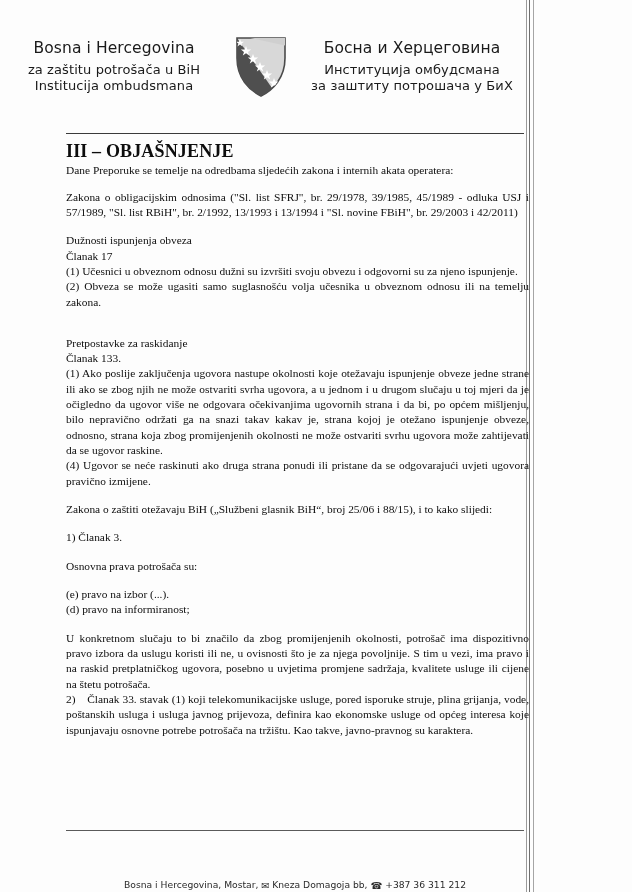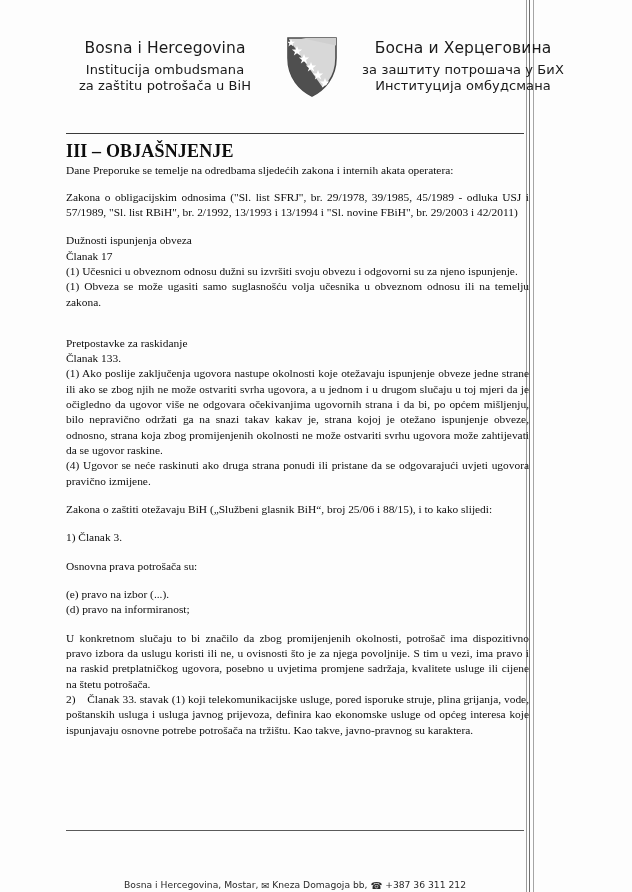--- a/index.html
+++ b/index.html
@@ -35,21 +35,20 @@
   .scan-line.l3 { left: 533px; background: #a5a5a5; }
 
   
   .letterhead {
     position: absolute;
     left: 0;
     top: 36px;
     width: 632px;
     display: flex;
     align-items: center;
-    justify-content: center;
     gap: 0;
     font-family: "DejaVu Sans", "Liberation Sans", sans-serif;
   }
   .lh-block {
     text-align: center;
     line-height: 1.28;
     color: #1a1a1a;
   }
   .lh-block.left  { width: 228px; }
   .lh-block.right { width: 236px; }
@@ -136,22 +135,22 @@
 <div class="page">
 
   <div class="scan-line l1"></div>
   <div class="scan-line l2"></div>
   <div class="scan-line l3"></div>
 
   <div class="letterhead">
 
     <div class="lh-block left">
       <div class="lh-title">Bosna i Hercegovina</div>
+      <div class="lh-sub">za zaštitu potrošača u BiH</div>
       <div class="lh-sub">Institucija ombudsmana</div>
-      <div class="lh-sub">za zaštitu potrošača u BiH</div>
     </div>
 
     <div class="crest-wrap">
       <svg class="crest" width="52" height="62" viewBox="0 0 52 62" aria-hidden="true">
         <defs>
           <clipPath id="shieldClip">
             <path d="M2,2 L50,2 L50,22 C50,42 38,54 26,60 C14,54 2,42 2,22 Z"></path>
           </clipPath>
         </defs>
         <path d="M2,2 L50,2 L50,22 C50,42 38,54 26,60 C14,54 2,42 2,22 Z" fill="#d8d8d8" stroke="#4a4a4a" stroke-width="1.6"></path>
@@ -165,42 +164,42 @@
             <polygon points="32,34 33.3,37.6 37.1,37.6 34.0,39.9 35.2,43.6 32,41.3 28.8,43.6 30.0,39.9 26.9,37.6 30.7,37.6"></polygon>
             <polygon points="39,42 40.3,45.6 44.1,45.6 41.0,47.9 42.2,51.6 39,49.3 35.8,51.6 37.0,47.9 33.9,45.6 37.7,45.6"></polygon>
             <polygon points="5,3 6.0,5.8 9.0,5.8 6.6,7.6 7.5,10.4 5,8.6 2.5,10.4 3.4,7.6 1.0,5.8 4.0,5.8"></polygon>
           </g>
         </g>
       </svg>
     </div>
 
     <div class="lh-block right">
       <div class="lh-title">Босна и Херцеговина</div>
+      <div class="lh-sub">Институција омбудсмана</div>
       <div class="lh-sub">за заштиту потрошача у БиХ</div>
-      <div class="lh-sub">Институција омбудсмана</div>
     </div>
   </div>
 
   <div class="rule top"></div>
 
   <div class="content">
 
     <p class="left heading-bold">III – OBJAŠNJENJE</p>
     <p class="left">Dane Preporuke se temelje na odredbama sljedećih zakona i internih akata operatera:</p>
 
     <div class="gap-m"></div>
 
     <p><span class="b">Zakona o obligacijskim odnosima</span><span> ("Sl. list SFRJ", br. 29/1978, 39/1985, 45/1989 - odluka USJ i 57/1989, "Sl. list RBiH", br. 2/1992, 13/1993 i 13/1994 i "Sl. novine FBiH", br. 29/2003 i 42/2011)</span></p>
 
     <div class="gap-l"></div>
 
     <p class="left">Dužnosti ispunjenja obveza</p>
     <p class="left">Članak 17</p>
     <p>(1) Učesnici u obveznom odnosu dužni su izvršiti svoju obvezu i odgovorni su za njeno ispunjenje.</p>
-    <p>(1) Obveza se može ugasiti samo suglasnošću volja učesnika u obveznom odnosu ili na temelju zakona.</p>
+    <p>(2) Obveza se može ugasiti samo suglasnošću volja učesnika u obveznom odnosu ili na temelju zakona.</p>
 
     <div class="gap-l"></div>
 
 
     <div class="gap-l"></div>
 
     <p class="left">Pretpostavke za raskidanje</p>
     <p class="left">Članak 133.</p>
     <p>(1) Ako poslije zaključenja ugovora nastupe okolnosti koje otežavaju ispunjenje obveze jedne strane ili ako se zbog njih ne može ostvariti svrha ugovora, a u jednom i u drugom slučaju u toj mjeri da je očigledno da ugovor više ne odgovara očekivanjima ugovornih strana i da bi, po općem mišljenju, bilo nepravično održati ga na snazi takav kakav je, strana kojoj je otežano ispunjenje obveze, odnosno, strana koja zbog promijenjenih okolnosti ne može ostvariti svrhu ugovora može zahtijevati da se ugovor raskine.</p>
     <p>(4) Ugovor se neće raskinuti ako druga strana ponudi ili pristane da se odgovarajući uvjeti ugovora pravično izmijene.</p>

